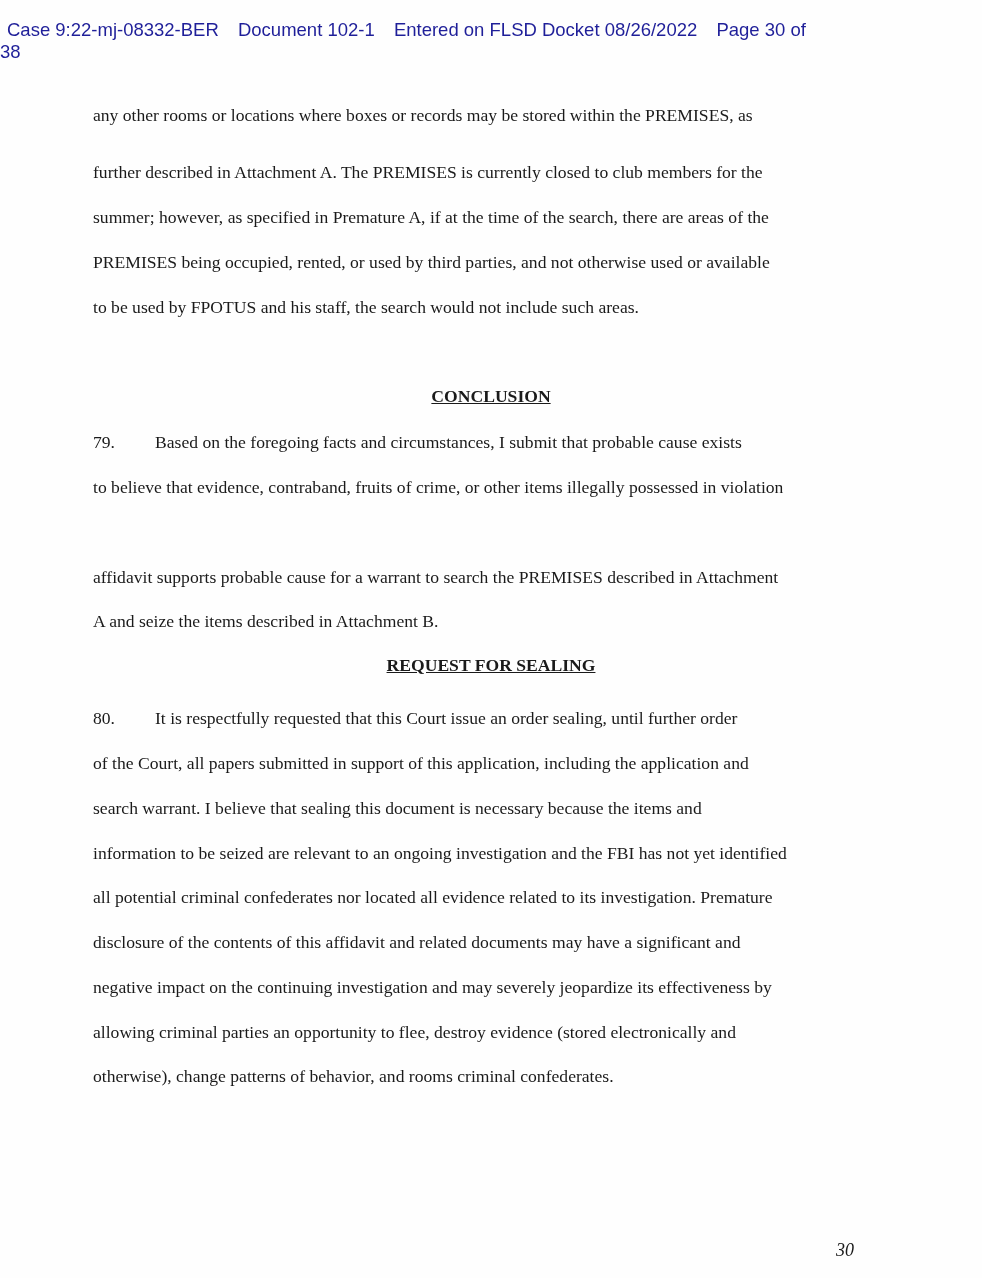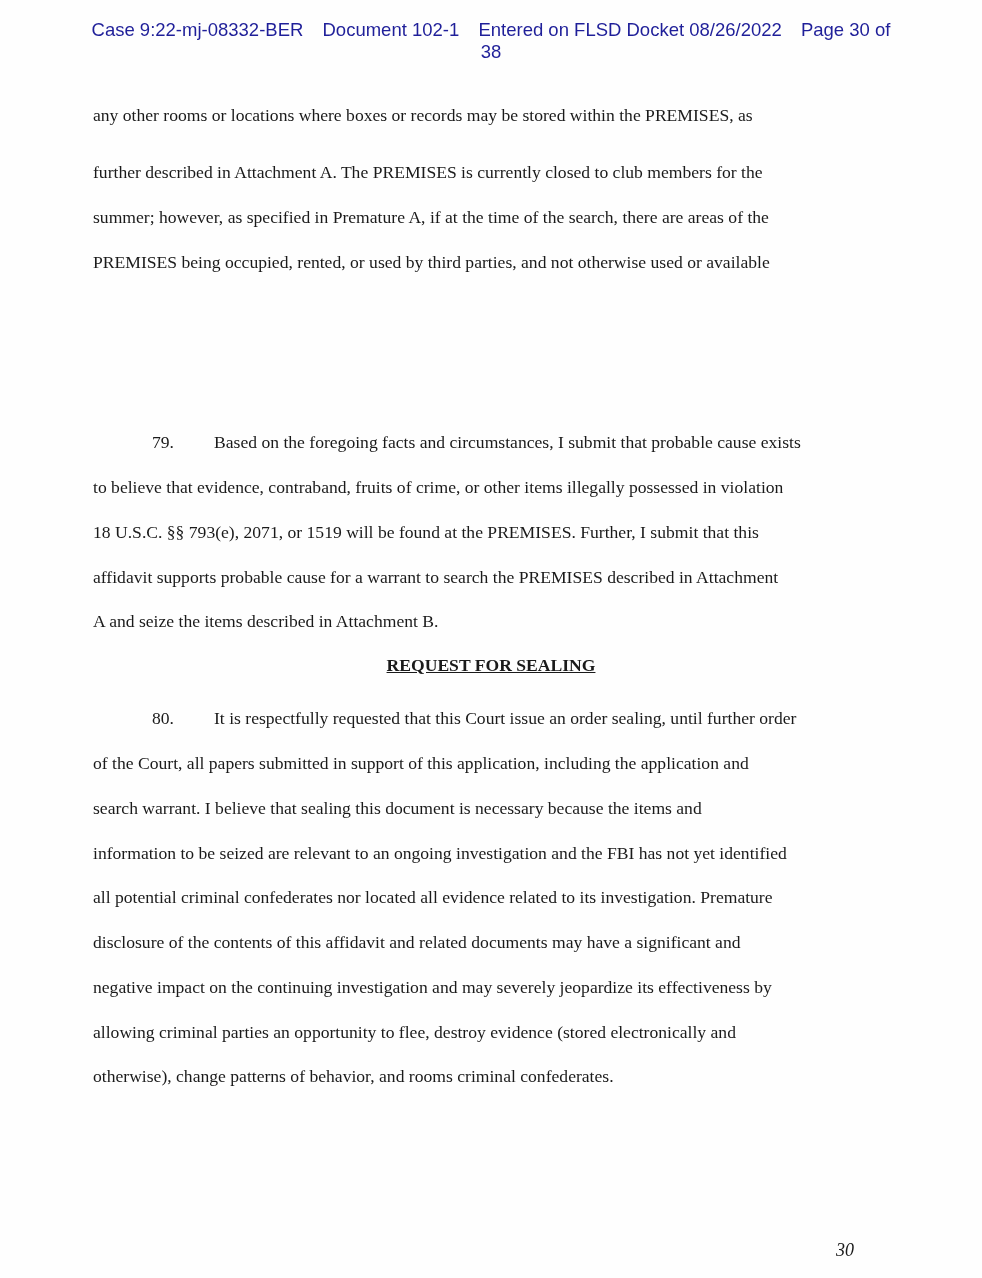--- a/index.html
+++ b/index.html
@@ -1,35 +1,35 @@
 <!DOCTYPE html>
 <html><head>
   <meta charset="utf-8">
   <style>
     html, body { margin: 0; padding: 0; }
     body {
       width: 982px; height: 1278px; background: #ffffff; position: relative; overflow: hidden;
     }
     .page { position: absolute; left: 0; top: 0; width: 982px; height: 1278px; background: #fefefe; }
     .header {
-      position: absolute; left: 0; top: 19px; width: 982px; text-align: center;
+      position: absolute; left: 0; top: 19px; width: 982px; 
       font-family: "Liberation Sans", sans-serif; font-size: 18.5px; line-height: 22px;
       color: #1f1f99;
     }
     .header .seg { margin: 0 7px; }
     .line {
       position: absolute; left: 93px; white-space: nowrap;
       font-family: "Liberation Serif", serif; font-size: 17.6px; color: #1a1a1a; line-height: 20px;
     }
     .heading {
       position: absolute; left: 0; width: 982px; text-align: center;
       font-family: "Liberation Serif", serif; font-weight: bold; font-size: 17.6px;
       color: #1a1a1a; text-decoration: underline; line-height: 20px;
     }
-    .num { display: inline-block; width: 62px; margin-left: 59px; }
+    .num { display: inline-block; width: 62px; }
     .pagenum {
       position: absolute; left: 836px; top: 1240px;
       font-family: "Liberation Serif", serif; font-size: 18px; color: #1a1a1a; font-style: italic;
     }
   </style>
 </head>
 <body>
 
 <div class="page">
 
@@ -40,26 +40,27 @@
       <span class="seg">Entered on FLSD Docket 08/26/2022</span>
       <span class="seg">Page 30 of</span>
     </div>
     <div>38</div>
   </div>
 
   <div class="line" style="top:105px">any other rooms or locations where boxes or records may be stored within the PREMISES, as</div>
   <div class="line" style="top:162px">further described in Attachment A.  The PREMISES is currently closed to club members for the</div>
   <div class="line" style="top:207px">summer; however, as specified in Premature A, if at the time of the search, there are areas of the</div>
   <div class="line" style="top:252px">PREMISES being occupied, rented, or used by third parties, and not otherwise used or available</div>
+  <div class="line" style="top:297px">to be used by FPOTUS and his staff, the search would not include such areas.</div>
 
+  <div class="heading" style="top:386px">CONCLUSION</div>
   <div class="line" style="top:432px; left:93px">
     <span class="num">79.</span><span>Based on the foregoing facts and circumstances, I submit that probable cause exists</span>
   </div>
   <div class="line" style="top:477px">to believe that evidence, contraband, fruits of crime, or other items illegally possessed in violation</div>
-  <div class="line" style="top:522px">18 U.S.C. §§ 793(e), 2071, or 1519 will be found at the PREMISES.  Further, I submit that this</div>
   <div class="line" style="top:567px">affidavit supports probable cause for a warrant to search the PREMISES described in Attachment</div>
   <div class="line" style="top:611px">A and seize the items described in Attachment B.</div>
 
   <div class="heading" style="top:655px">REQUEST FOR SEALING</div>
   <div class="line" style="top:708px">
     <span class="num">80.</span><span>It is respectfully requested that this Court issue an order sealing, until further order</span>
   </div>
   <div class="line" style="top:753px">of the Court, all papers submitted in support of this application, including the application and</div>
   <div class="line" style="top:843px">information to be seized are relevant to an ongoing investigation and the FBI has not yet identified</div>
   <div class="line" style="top:798px">search warrant.  I believe that sealing this document is necessary because the items and</div>

